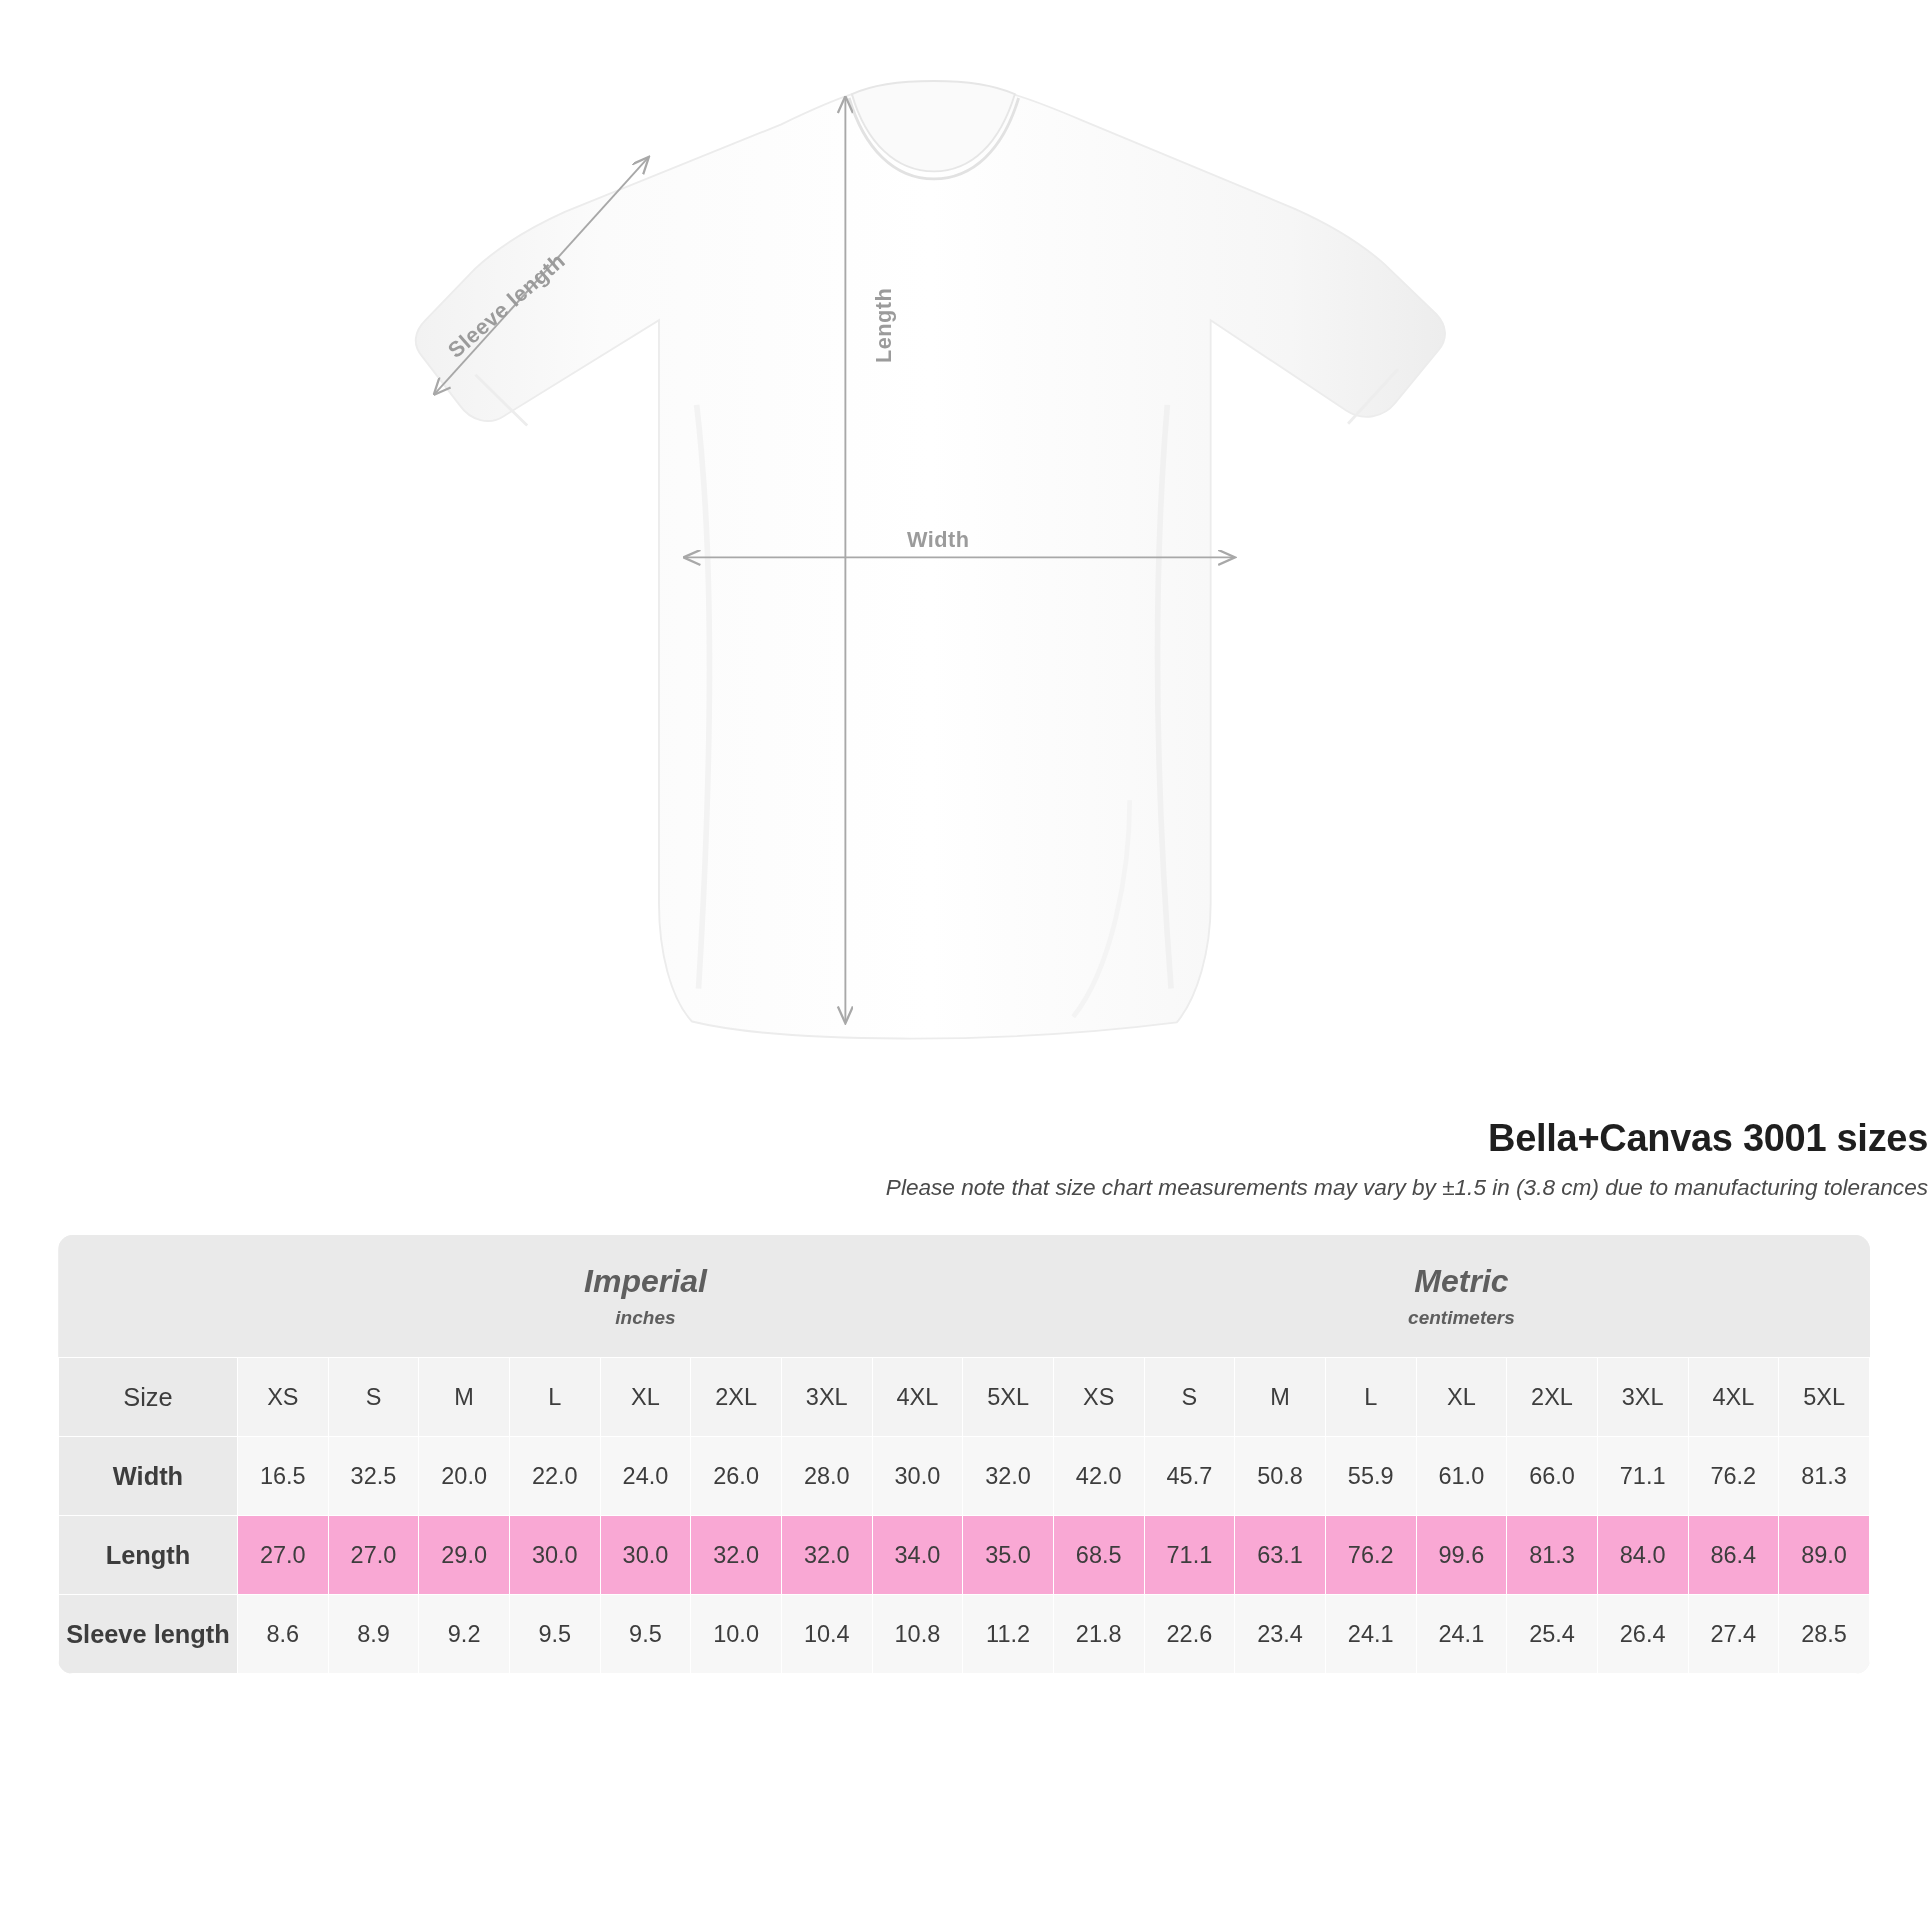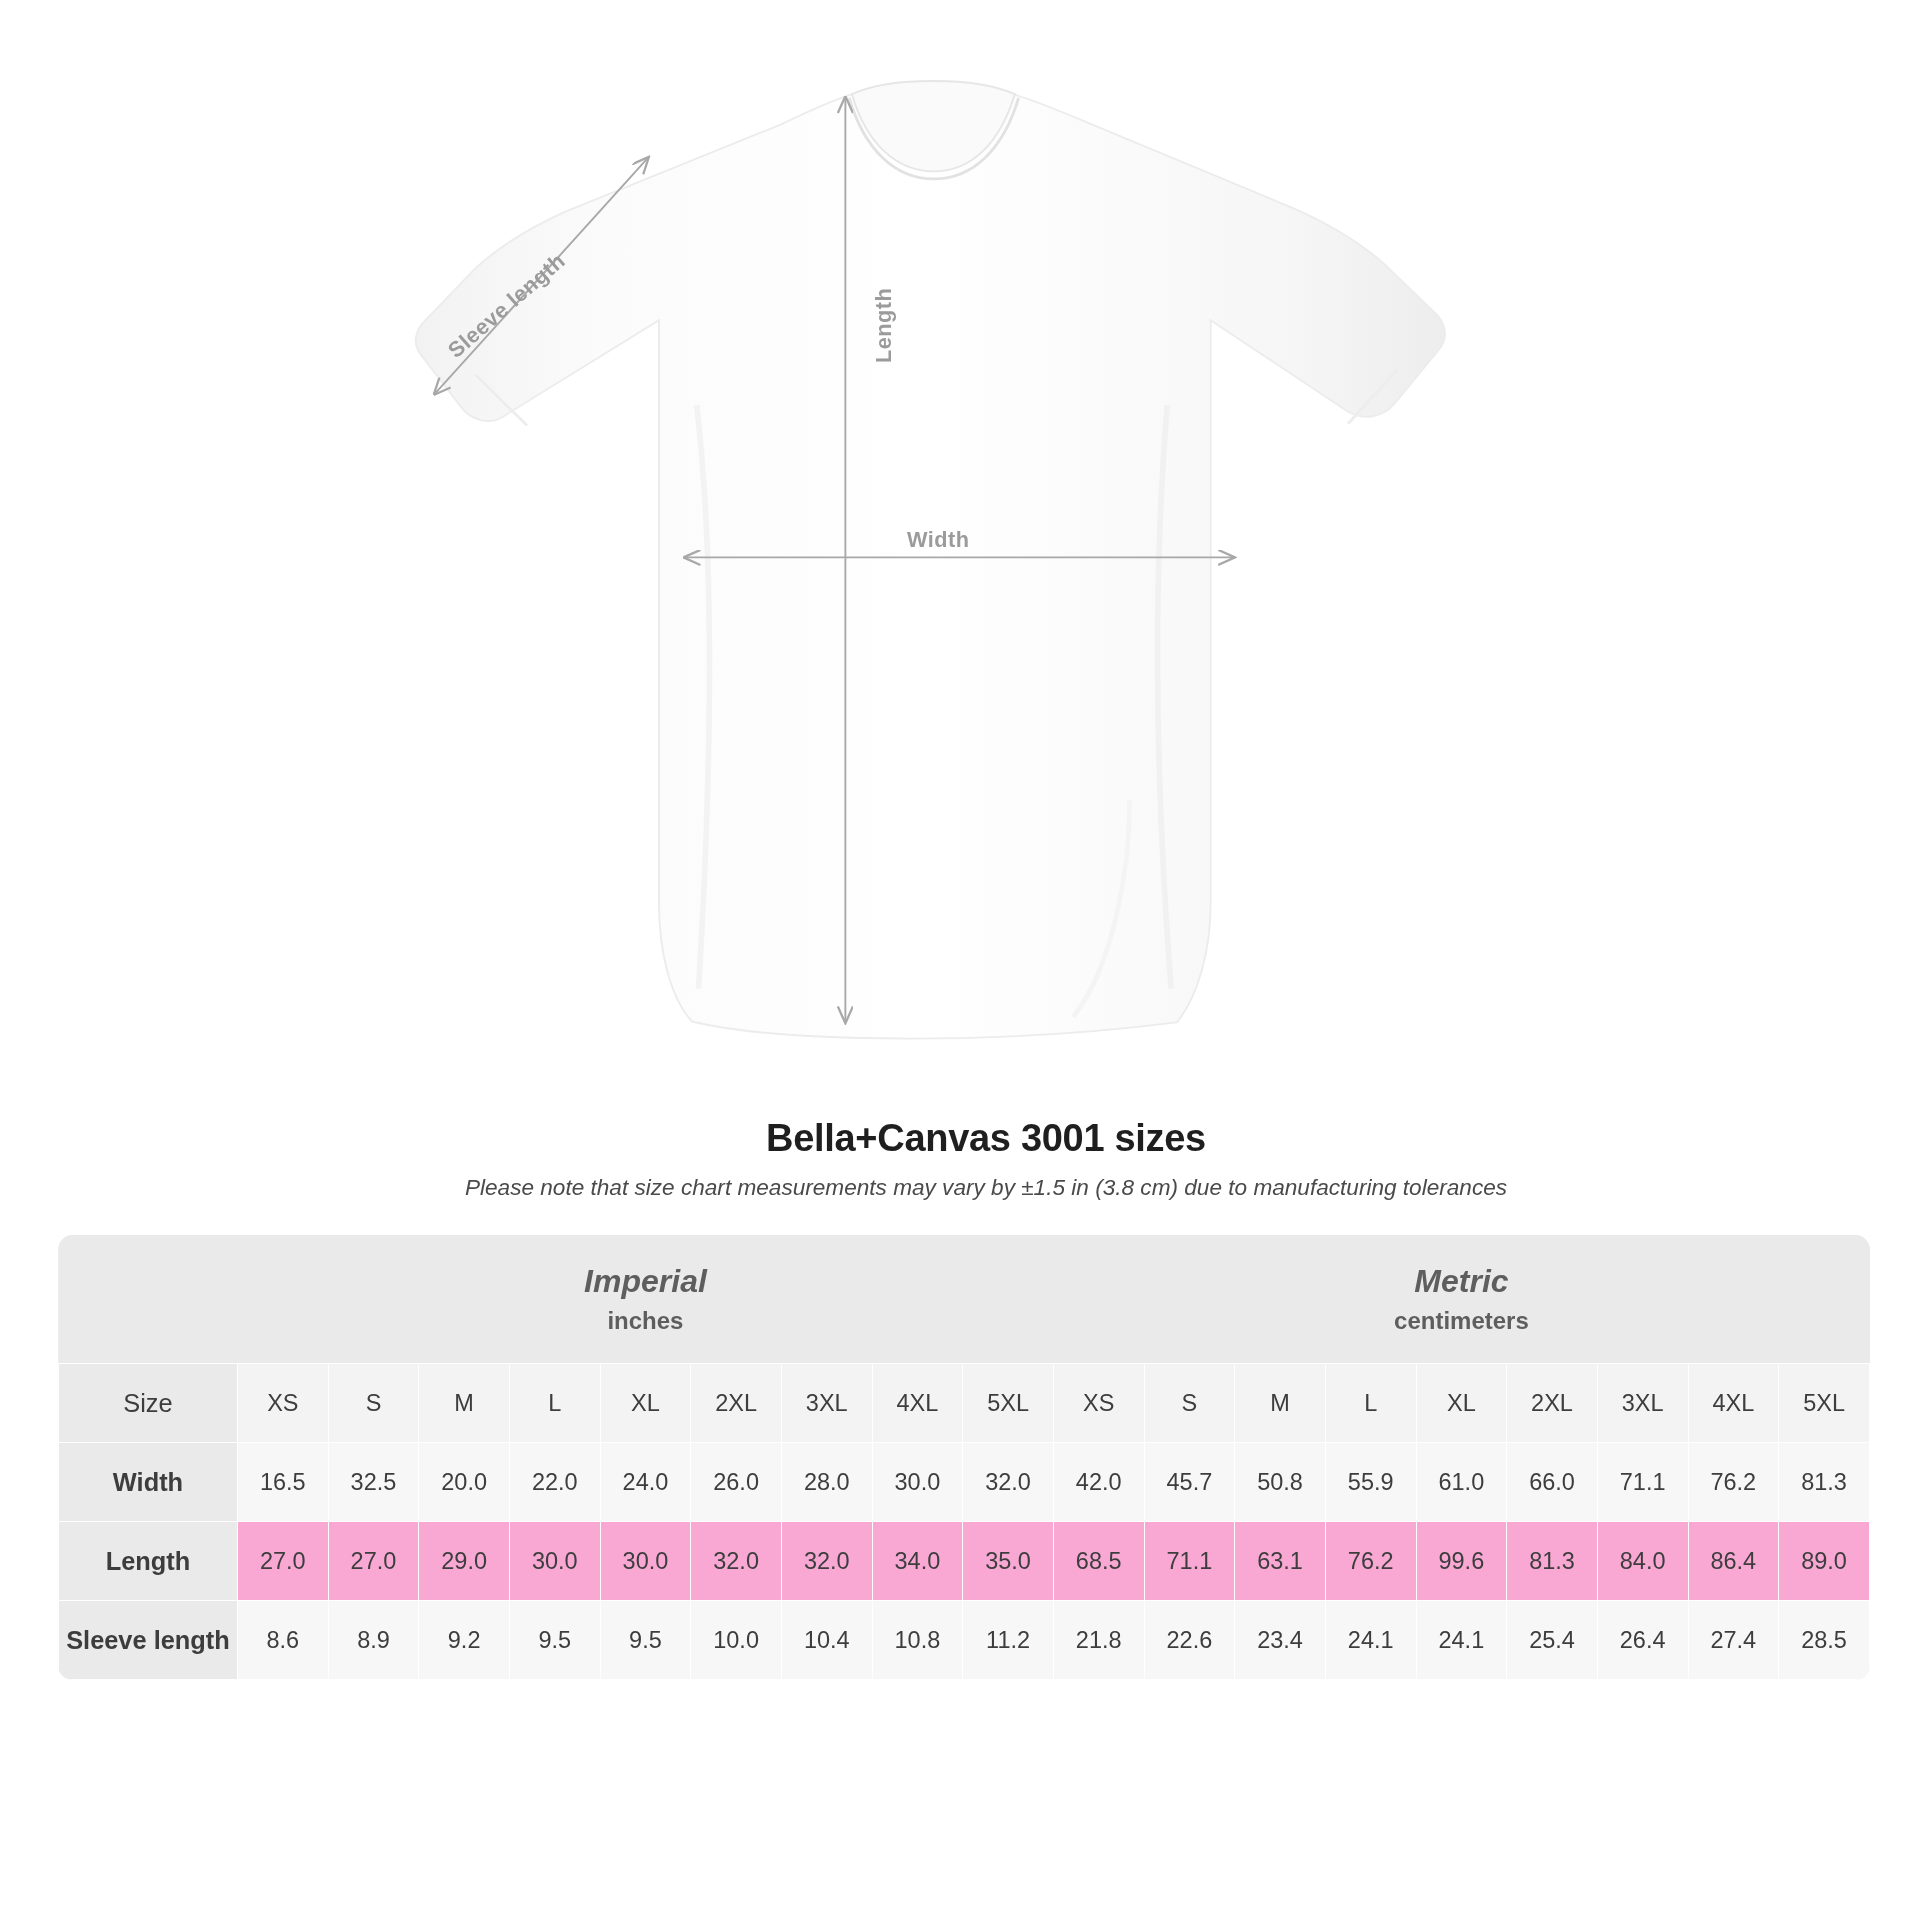--- a/index.html
+++ b/index.html
@@ -45,21 +45,21 @@
     left: 907px; top: 527px;
   }
   .label-sleeve {
     left: 443px; top: 344px;
     transform: rotate(-41deg);
     transform-origin: left top;
   }
 
   
   .title-block {
-    text-align: center;
+    text-align: right;
     margin-top: 5.6px;
     margin-left: 44px;
   }
   .chart-title {
     font-size: 38px;
     font-weight: bold;
     color: #1f1f1f;
     letter-spacing: -0.3px;
   }
   .chart-note {
@@ -97,21 +97,22 @@
   }
   .unit-name {
     font-size: 32px;
     font-weight: bold;
     font-style: italic;
     color: #5e5e5e;
     text-align: center;
   }
   .unit-sub {
     margin-top: 7.5px;
-    font-size: 24px;
+    font-size: 19px;
+    font-style: italic;
     color: #5e5e5e;
   }
   .corner-cell { background: #eaeaea; border: none !important; }
 
   .hdr-row th {
     background: #f3f3f3;
     font-weight: normal;
     font-size: 24.5px;
     color: #3d3d3d;
     padding: 24.5px 0;

